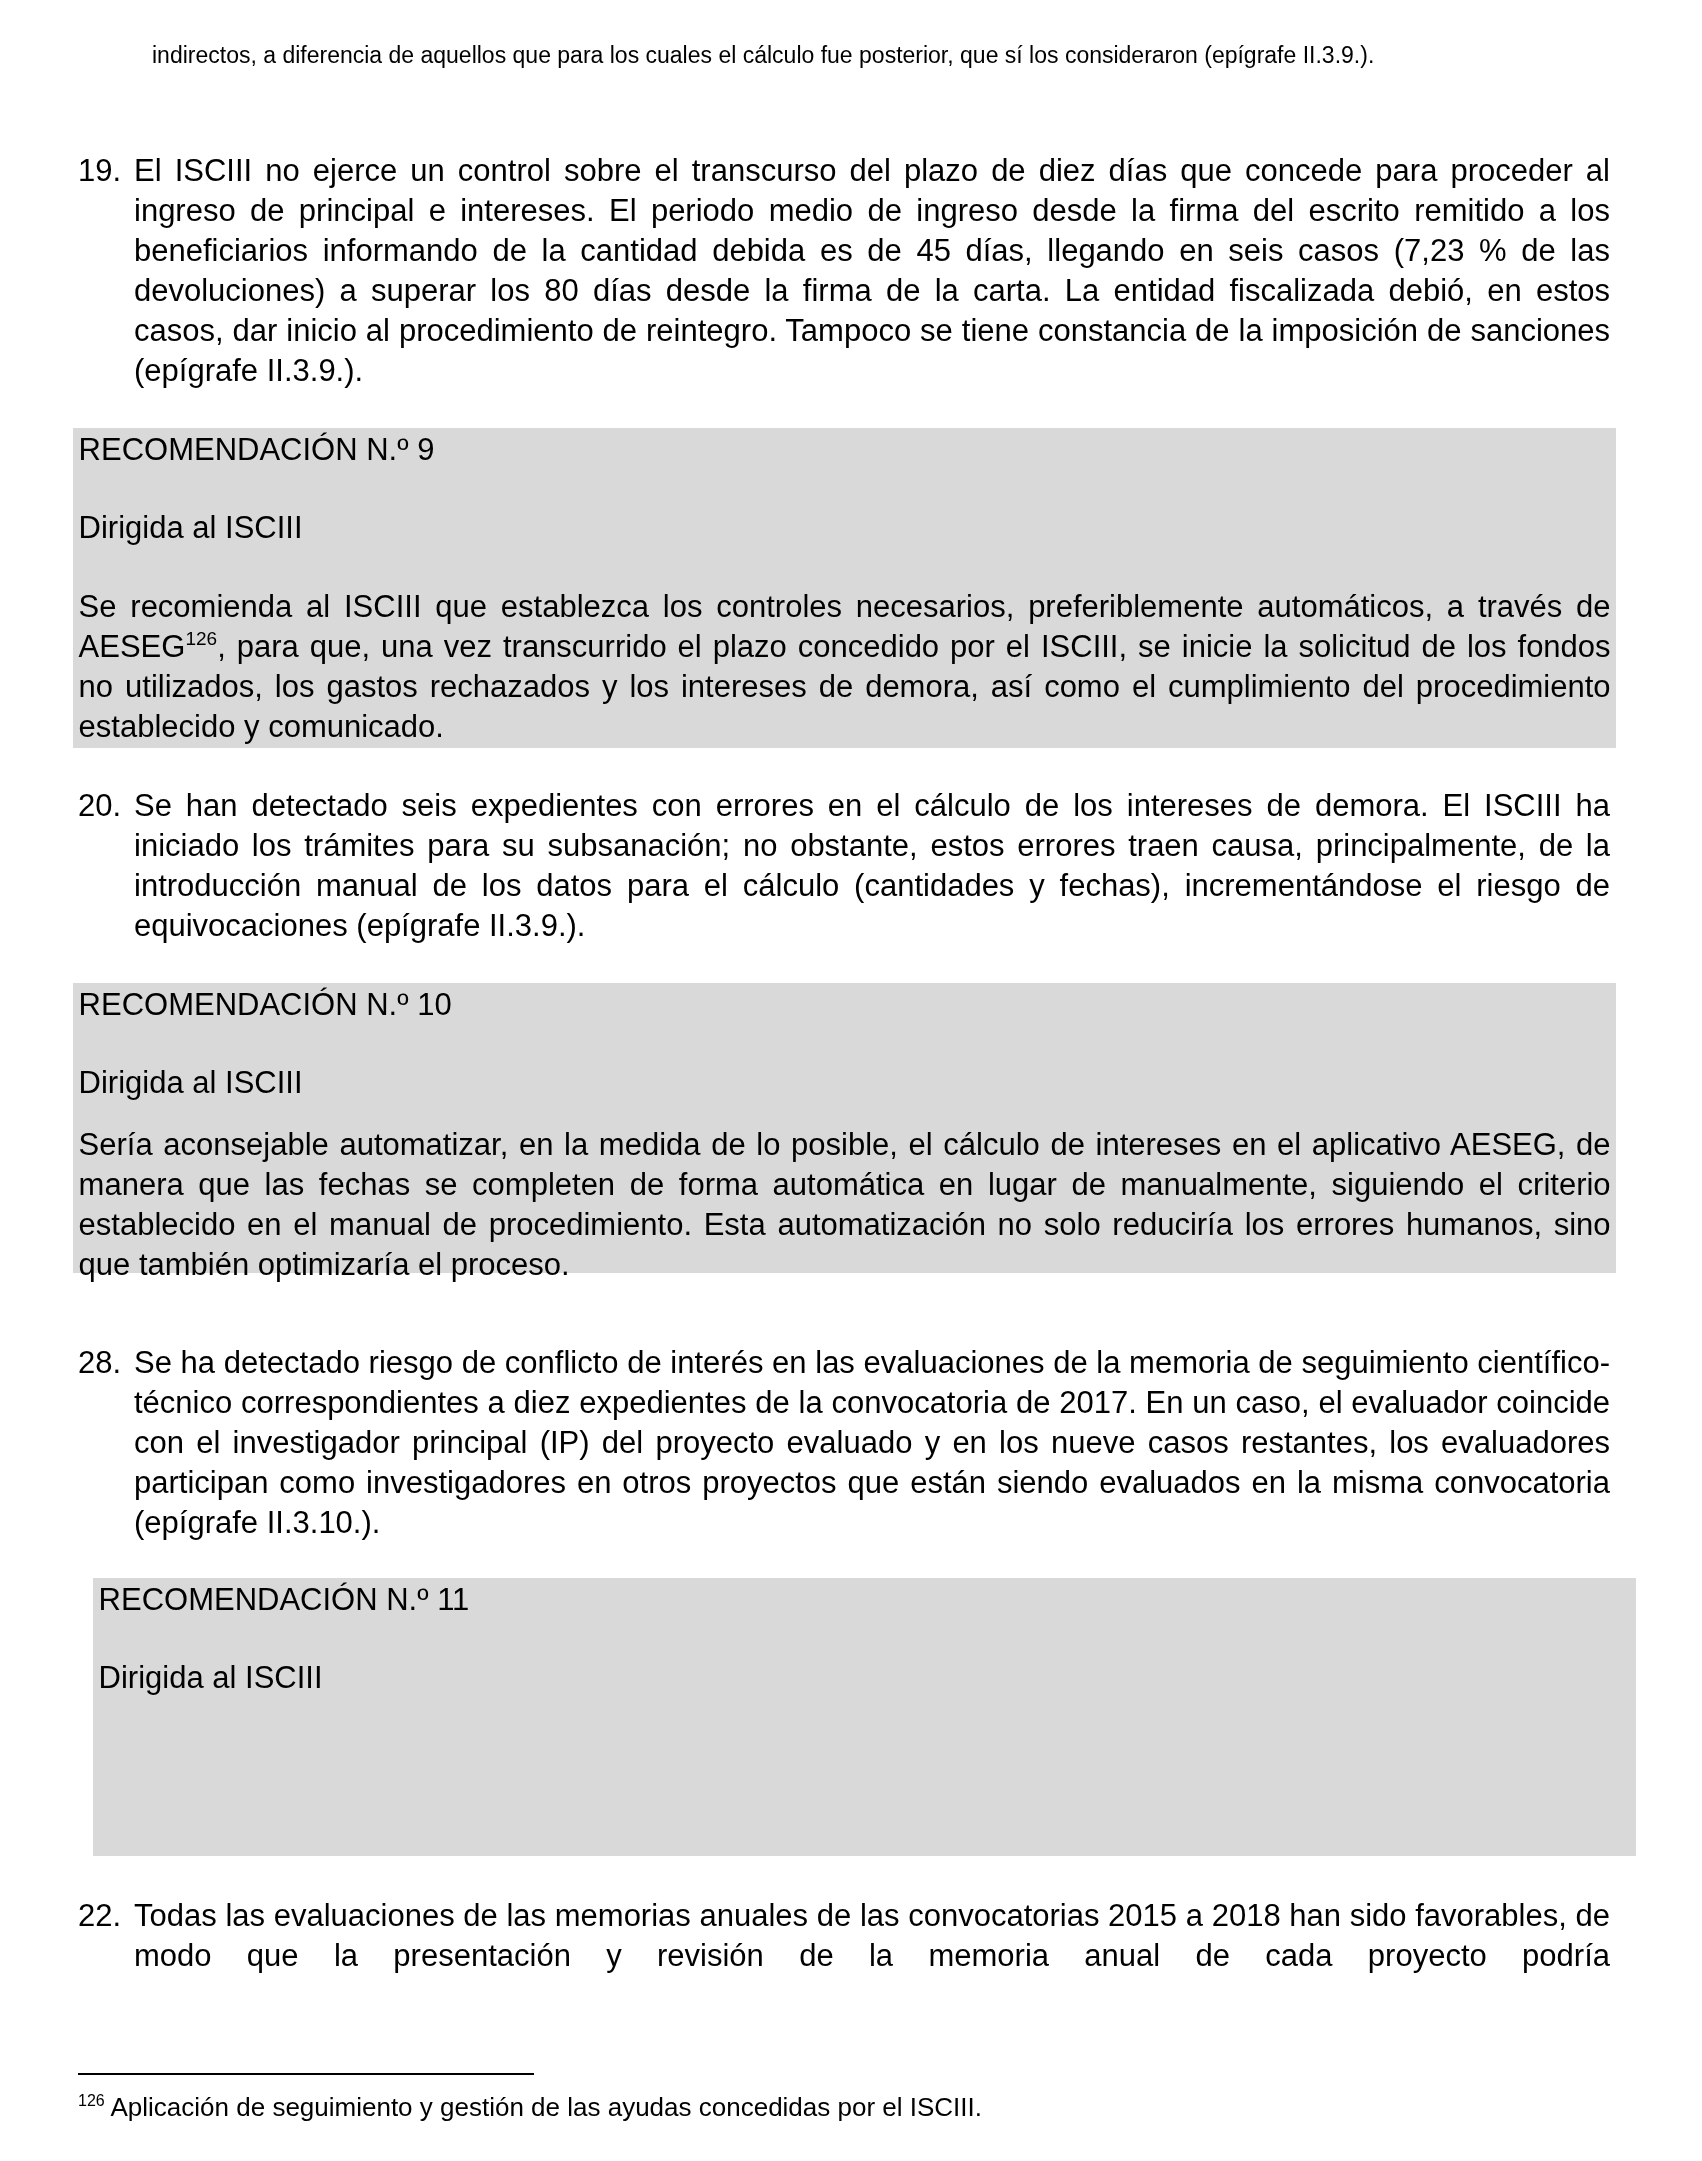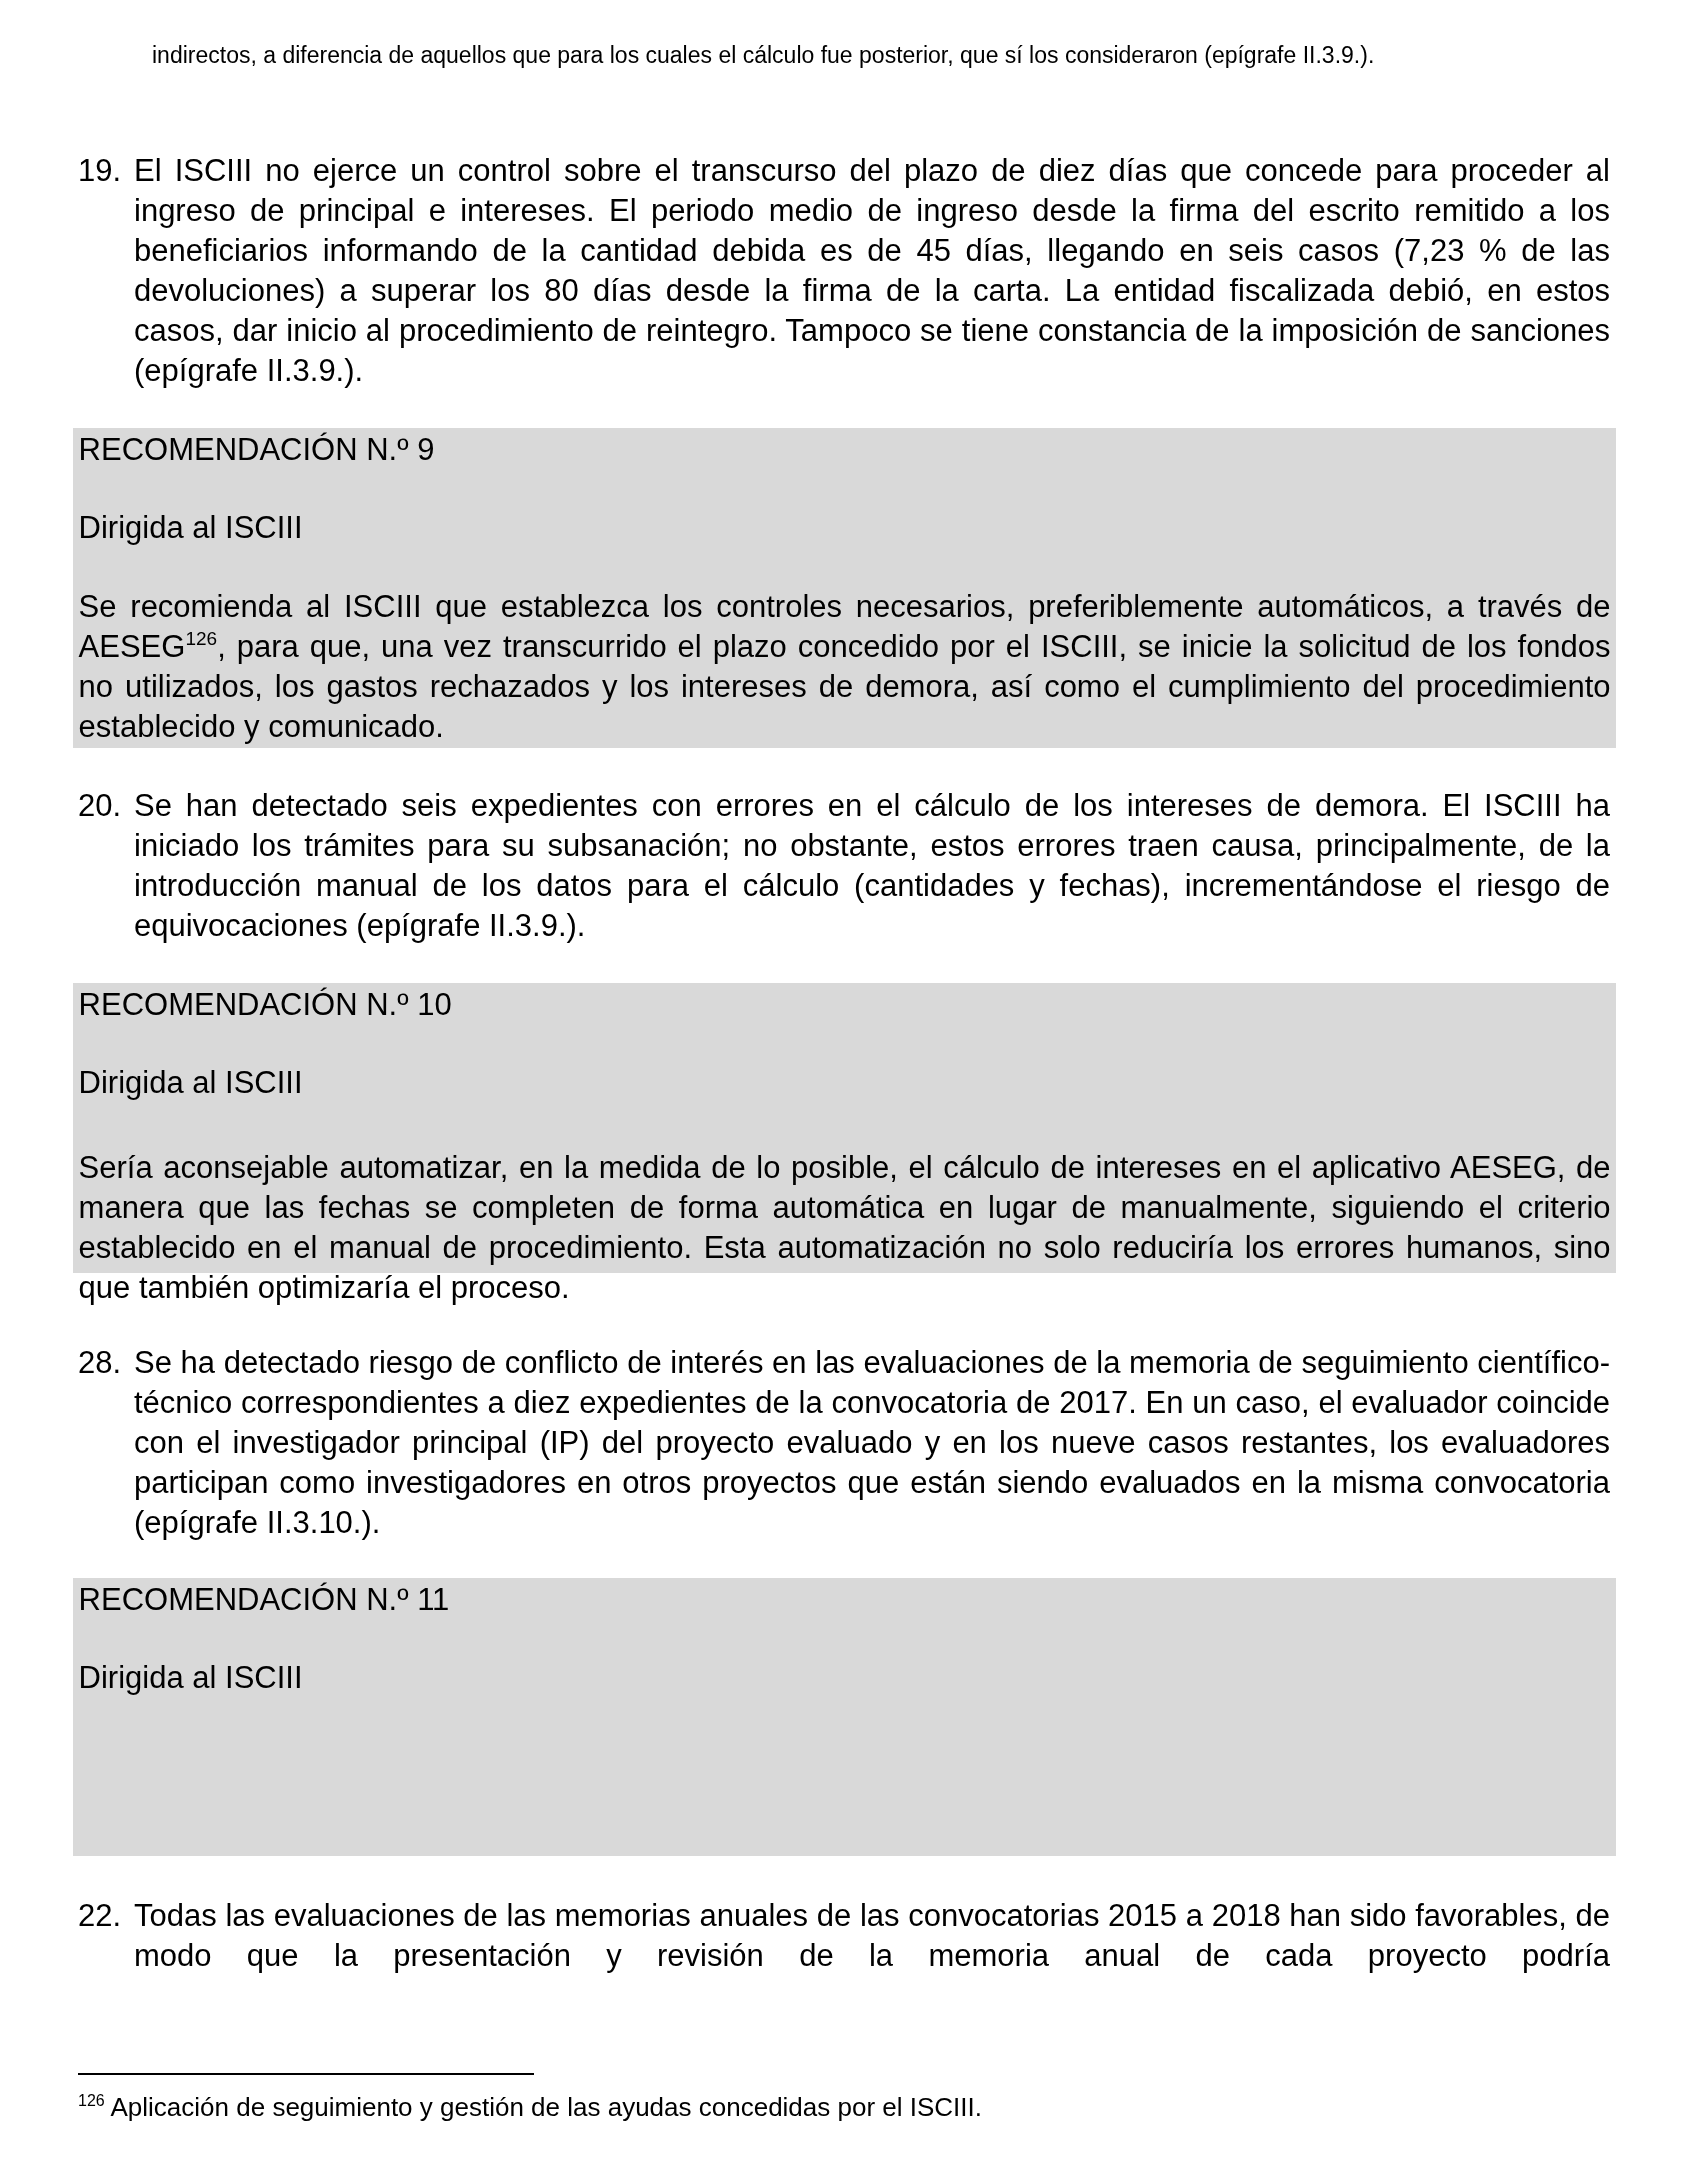--- a/index.html
+++ b/index.html
@@ -37,29 +37,29 @@
 </div>
 
 <div class="blk" style="top:786px;">
   <span class="num">20.</span>
   <div class="para">Se han detectado seis expedientes con errores en el cálculo de los intereses de demora. El ISCIII ha iniciado los trámites para su subsanación; no obstante, estos errores traen causa, principalmente, de la introducción manual de los datos para el cálculo (cantidades y fechas), incrementándose el riesgo de equivocaciones (epígrafe II.3.9.).</div>
 </div>
 
 <div class="rec" style="top:983px; height:290px;">
   <div class="rec-h" style="top:2.4px;">RECOMENDACIÓN N.º 10</div>
   <div class="rec-d" style="top:80px;">Dirigida al ISCIII</div>
-  <div class="rec-b" style="top:165px;">Sería aconsejable automatizar, en la medida de lo posible, el cálculo de intereses en el aplicativo AESEG, de manera que las fechas se completen de forma automática en lugar de manualmente, siguiendo el criterio establecido en el manual de procedimiento. Esta automatización no solo reduciría los errores humanos, sino que también optimizaría el proceso.</div>
+  <div class="rec-b" style="top:142px;">Sería aconsejable automatizar, en la medida de lo posible, el cálculo de intereses en el aplicativo AESEG, de manera que las fechas se completen de forma automática en lugar de manualmente, siguiendo el criterio establecido en el manual de procedimiento. Esta automatización no solo reduciría los errores humanos, sino que también optimizaría el proceso.</div>
 </div>
 
 <div class="blk" style="top:1343px;">
   <span class="num">28.</span>
   <div class="para">Se ha detectado riesgo de conflicto de interés en las evaluaciones de la memoria de seguimiento científico-técnico correspondientes a diez expedientes de la convocatoria de 2017. En un caso, el evaluador coincide con el investigador principal (IP) del proyecto evaluado y en los nueve casos restantes, los evaluadores participan como investigadores en otros proyectos que están siendo evaluados en la misma convocatoria (epígrafe II.3.10.).</div>
 </div>
 
-<div class="rec" style="top:1578px; height:278px;">
+<div class="rec" style="top:1578px; height:278px;margin-left:20px;">
   <div class="rec-h" style="top:2.4px;">RECOMENDACIÓN N.º 11</div>
   <div class="rec-d" style="top:80px;">Dirigida al ISCIII</div>
 </div>
 
 <div class="blk" style="top:1896px;">
   <span class="num">22.</span>
   <div class="para" style="text-align-last: justify;">Todas las evaluaciones de las memorias anuales de las convocatorias 2015 a 2018 han sido favorables, de modo que la presentación y revisión de la memoria anual de cada proyecto podría</div>
 </div>
 
 <div class="fn-rule"></div>

